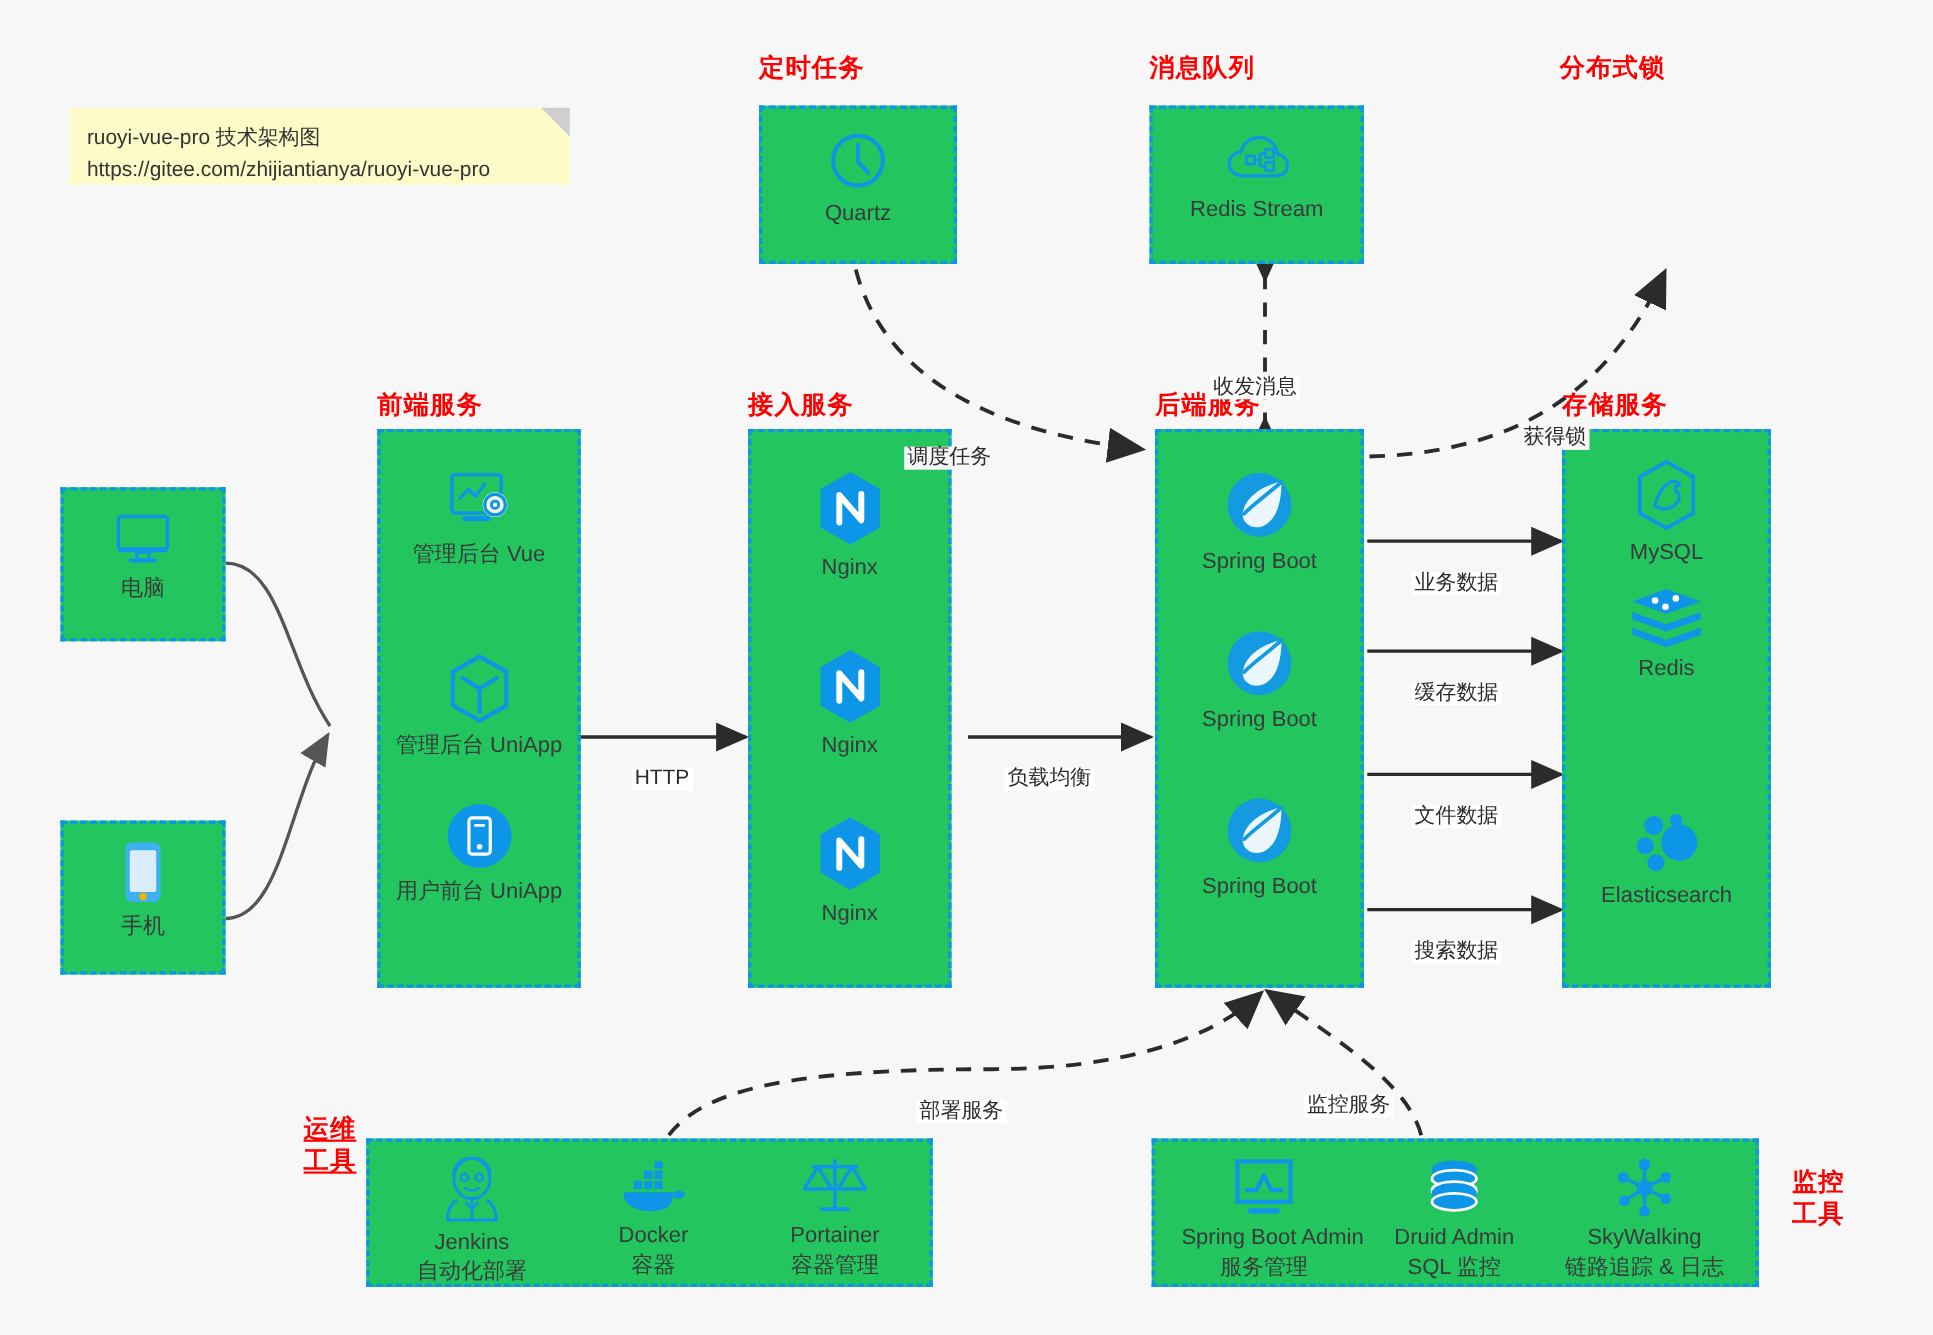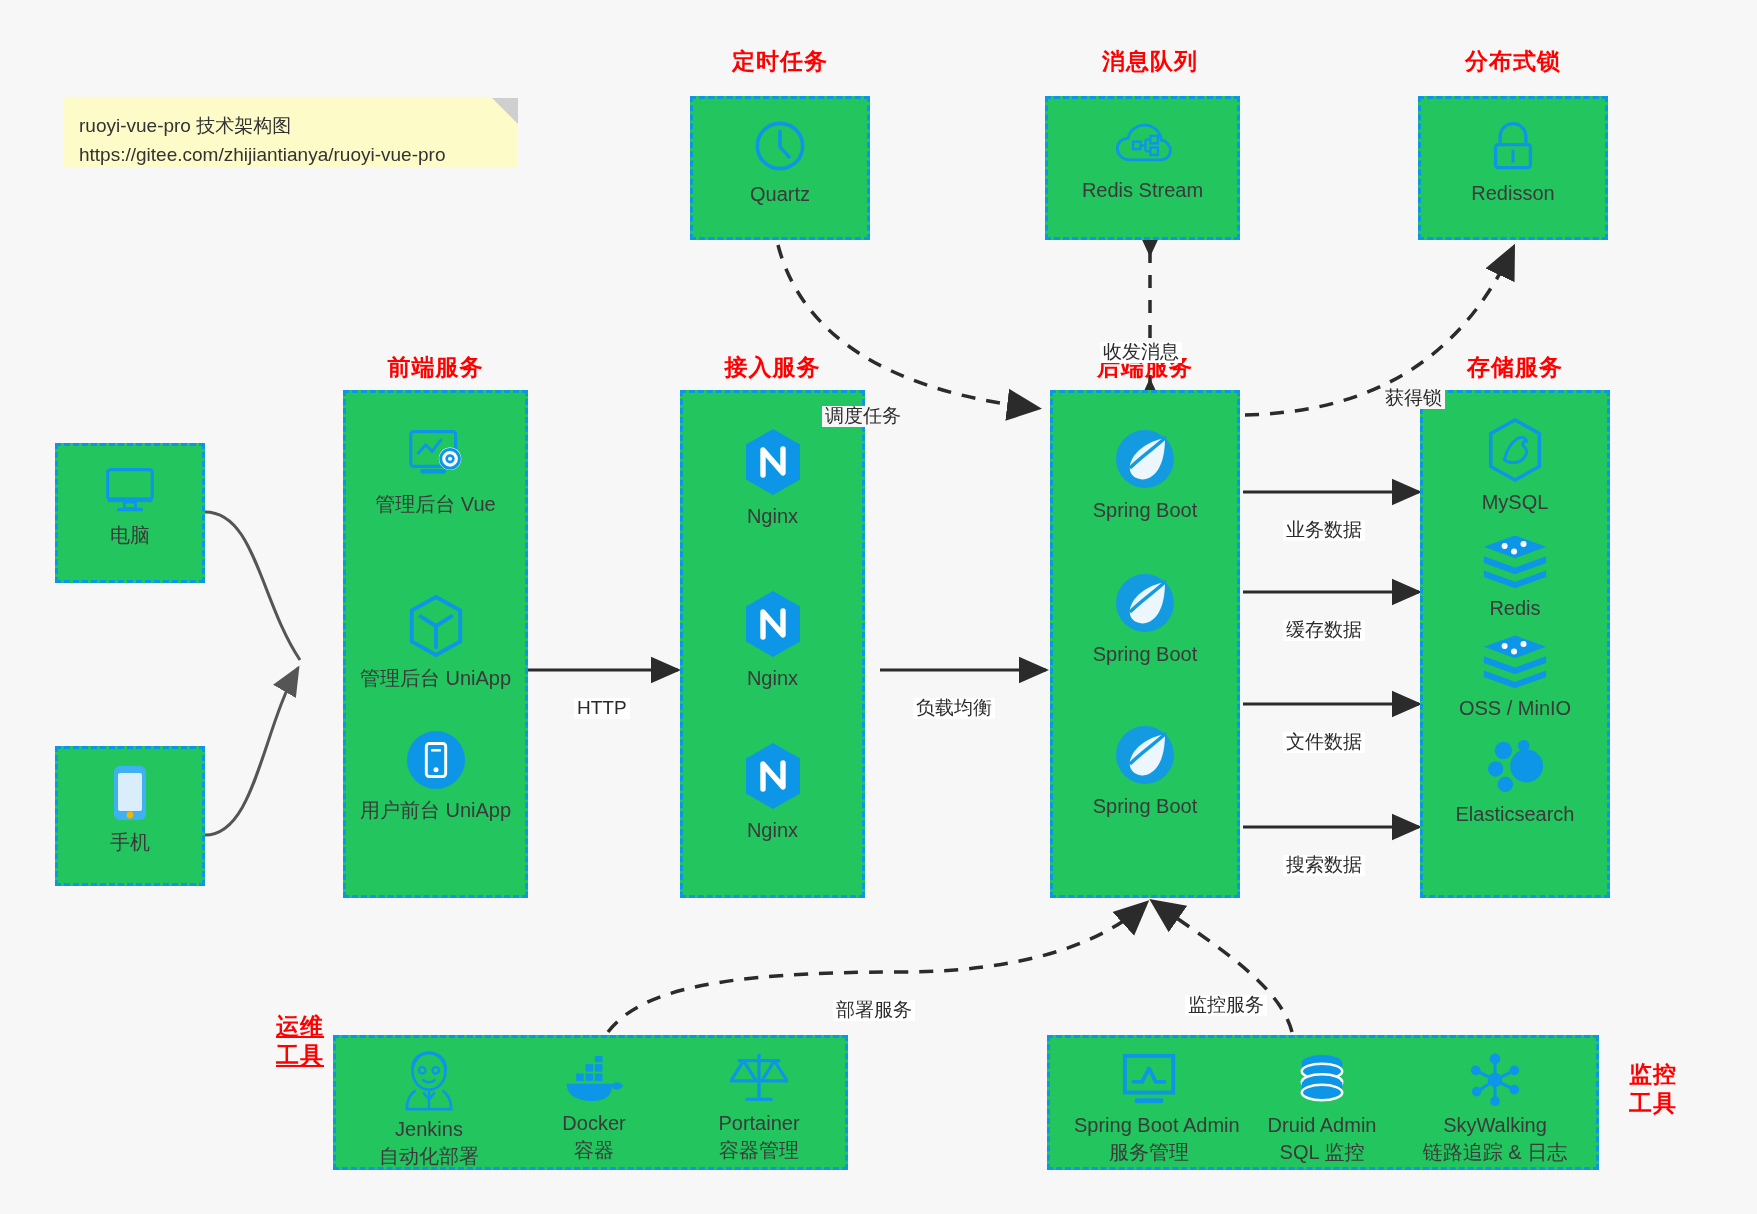--- a/index.html
+++ b/index.html
@@ -20,21 +20,21 @@
     text-decoration:underline;
   }
   
   .grp-title{
     position:absolute;
     color:#ff0000;
     font-weight:bold;
     font-size:23px;
     letter-spacing:1px;
     white-space:nowrap;
-    text-align:center;
+    text-align:left;
   }
   .grp-title.side{
     line-height:1.25;
     text-align:center;
   }
 
   
   .node{
     position:absolute;
     width:100%;
@@ -167,32 +167,20 @@
           <rect x="44" y="19" width="9" height="9" fill="none" stroke="#0d96e8" stroke-width="3"></rect>
           <rect x="44" y="33" width="9" height="9" fill="none" stroke="#0d96e8" stroke-width="3"></rect>
           <path d="M32 30.5 L38 30.5 M38 23.5 L38 37.5 M38 23.5 L44 23.5 M38 37.5 L44 37.5" fill="none" stroke="#0d96e8" stroke-width="3"></path>
         </svg>
       </span>
       <span class="cap">Redis Stream</span>
     </div>
   </div>
 
   <div class="grp-title" style="left:1418px;top:46px;width:190px;">分布式锁</div>
-  <div class="box" style="left:1418px;top:96px;width:190px;height:144px;">
-    <div class="node" style="top:20px;">
-      <span class="ico">
-        <svg width="52" height="55" viewBox="0 0 56 60">
-          <path d="M14 28 L14 19 A14 14 0 0 1 42 19 L42 28" fill="none" stroke="#0d96e8" stroke-width="3.6"></path>
-          <rect x="9" y="28" width="38" height="25" rx="3" fill="none" stroke="#0d96e8" stroke-width="3.6"></rect>
-          <line x1="28" y1="35" x2="28" y2="46" stroke="#0d96e8" stroke-width="3.4" stroke-linecap="round"></line>
-        </svg>
-      </span>
-      <span class="cap">Redisson</span>
-    </div>
-  </div>
 
   <div class="box" style="left:55px;top:443px;width:150px;height:140px;">
     <div class="node" style="top:18px;">
       <span class="ico">
         <svg width="56" height="52" viewBox="0 0 60 56">
           <rect x="6" y="6" width="48" height="32" rx="3" fill="none" stroke="#0d96e8" stroke-width="3.4"></rect>
           <rect x="6" y="36" width="48" height="5" fill="#0d96e8"></rect>
           <rect x="24" y="41" width="12" height="7" fill="none" stroke="#0d96e8" stroke-width="3"></rect>
           <rect x="16" y="47" width="28" height="4" rx="2" fill="#0d96e8"></rect>
         </svg>
@@ -332,33 +320,20 @@
         <svg width="66" height="56" viewBox="0 0 70 58">
           <path d="M35 2 L68 14 L35 26 L2 14 Z" fill="#0d96e8"></path>
           <path d="M2 24 L35 36 L68 24 L68 31 L35 43 L2 31 Z" fill="#0d96e8"></path>
           <path d="M2 39 L35 51 L68 39 L68 46 L35 58 L2 46 Z" fill="#0d96e8"></path>
           <circle cx="24" cy="13" r="3.2" fill="#ffffff"></circle>
           <circle cx="44" cy="11" r="3.2" fill="#ffffff"></circle>
           <circle cx="34" cy="19" r="3.2" fill="#ffffff"></circle>
         </svg>
       </span>
       <span class="cap">Redis</span>
-    </div>
-    <div class="node" style="top:240px;">
-      <span class="ico">
-        <svg width="66" height="56" viewBox="0 0 70 58">
-          <path d="M35 2 L68 14 L35 26 L2 14 Z" fill="#0d96e8"></path>
-          <path d="M2 24 L35 36 L68 24 L68 31 L35 43 L2 31 Z" fill="#0d96e8"></path>
-          <path d="M2 39 L35 51 L68 39 L68 46 L35 58 L2 46 Z" fill="#0d96e8"></path>
-          <circle cx="24" cy="13" r="3.2" fill="#ffffff"></circle>
-          <circle cx="44" cy="11" r="3.2" fill="#ffffff"></circle>
-          <circle cx="34" cy="19" r="3.2" fill="#ffffff"></circle>
-        </svg>
-      </span>
-      <span class="cap">OSS / MinIO</span>
     </div>
     <div class="node" style="top:344px;">
       <span class="ico">
         <svg width="62" height="58" viewBox="0 0 64 60">
           <circle cx="44" cy="30" r="17" fill="#0d96e8"></circle>
           <circle cx="20" cy="14" r="9" fill="#0d96e8"></circle>
           <circle cx="12" cy="33" r="8" fill="#0d96e8"></circle>
           <circle cx="22" cy="49" r="8" fill="#0d96e8"></circle>
           <circle cx="41" cy="9" r="6" fill="#0d96e8"></circle>
         </svg>

